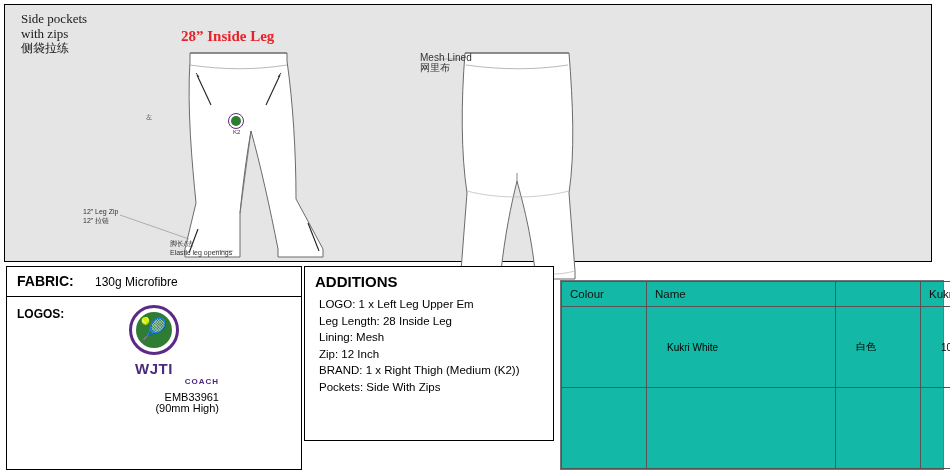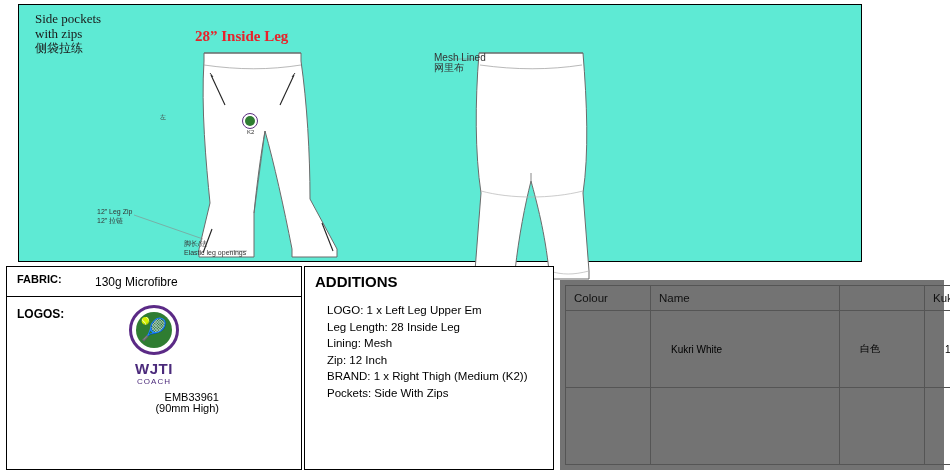--- a/index.html
+++ b/index.html
@@ -8,24 +8,24 @@
     background:#ffffff;
     font-family:"Liberation Sans", sans-serif;
     color:#000;
     position:relative;
     overflow:hidden;
   }
   .sheet{position:absolute;left:0;top:0;width:950px;height:476px;}
 
   
   .top-panel{
-    position:absolute;left:18px;top:4px;width:844px;height:258px;
+    position:absolute;left:4px;top:4px;width:928px;height:258px;
     border:1.5px solid #000;
     box-sizing:border-box;
-    background:#5eead4;
+    background:#e5e5e5;
   }
   .note-topleft{
     position:absolute;left:16px;top:6px;
     font-family:"Liberation Serif", serif;
     font-size:13px;line-height:15px;color:#1a1a1a;
   }
   .note-topleft .cn{font-size:12px;}
 
   .inside-leg-label{
     position:absolute;left:176px;top:23px;
@@ -71,21 +71,21 @@
   
   .fabric-panel{
     position:absolute;left:6px;top:266px;width:296px;height:204px;
     border:1.5px solid #000;box-sizing:border-box;background:#fff;
   }
   .fabric-row{
     position:absolute;left:0;top:0;width:100%;height:30px;
     border-bottom:1.5px solid #000;box-sizing:border-box;
   }
   .fabric-label{
-    position:absolute;left:10px;top:6px;font-size:11px;font-weight:bold;
+    position:absolute;left:10px;top:6px;font-size:14px;font-weight:bold;
   }
   .fabric-value{
     position:absolute;left:88px;top:8px;font-size:12px;
   }
   .logos-label{
     position:absolute;left:10px;top:40px;font-size:12px;font-weight:bold;
   }
 
   .logo-block{
     position:absolute;left:82px;top:38px;width:130px;text-align:center;
@@ -101,44 +101,44 @@
   .logo-circle .rackets{
     position:absolute;left:0;top:0;right:0;bottom:0;
     display:flex;align-items:center;justify-content:center;
     color:#fff;font-size:22px;line-height:22px;
   }
   .logo-name{
     margin-top:5px;font-size:15px;font-weight:bold;color:#4b2a7b;
     letter-spacing:0.5px;
   }
   .logo-sub{
-    font-size:8px;font-weight:normal;color:#4b2a7b;letter-spacing:1px;
+    font-size:8px;font-weight:bold;color:#4b2a7b;letter-spacing:1px;text-align:right;
   }
   .logo-code{
     margin-top:6px;font-size:11px;color:#000;line-height:11px;text-align:right;
   }
 
   .additions-panel{
-    position:absolute;left:304px;top:266px;width:250px;height:204px;
+    position:absolute;left:304px;top:266px;width:250px;height:175px;
     border:1.5px solid #000;box-sizing:border-box;background:#fff;
     padding:6px 8px;
   }
   .additions-title{
     font-size:15px;font-weight:bold;margin:0 0 6px 2px;
   }
   .additions-list{
-    margin:12px;padding:0;list-style:none;
+    margin:4px;padding:0;list-style:none;
   }
   .additions-list li{
     font-size:11.5px;line-height:16.5px;margin-left:2px;
   }
 
   .colour-panel{
     position:absolute;left:560px;top:280px;width:384px;height:190px;
-    border:5px solid #737373;box-sizing:border-box;background:#737373;
+    border:1px solid #737373;box-sizing:border-box;background:#14b8a6;
   }
   .colour-table{
     width:100%;height:100%;border-collapse:collapse;table-layout:fixed;
   }
   .colour-table th, .colour-table td{
     border:1px solid #555;
     text-align:left;
     vertical-align:middle;
     font-weight:normal;
   }

